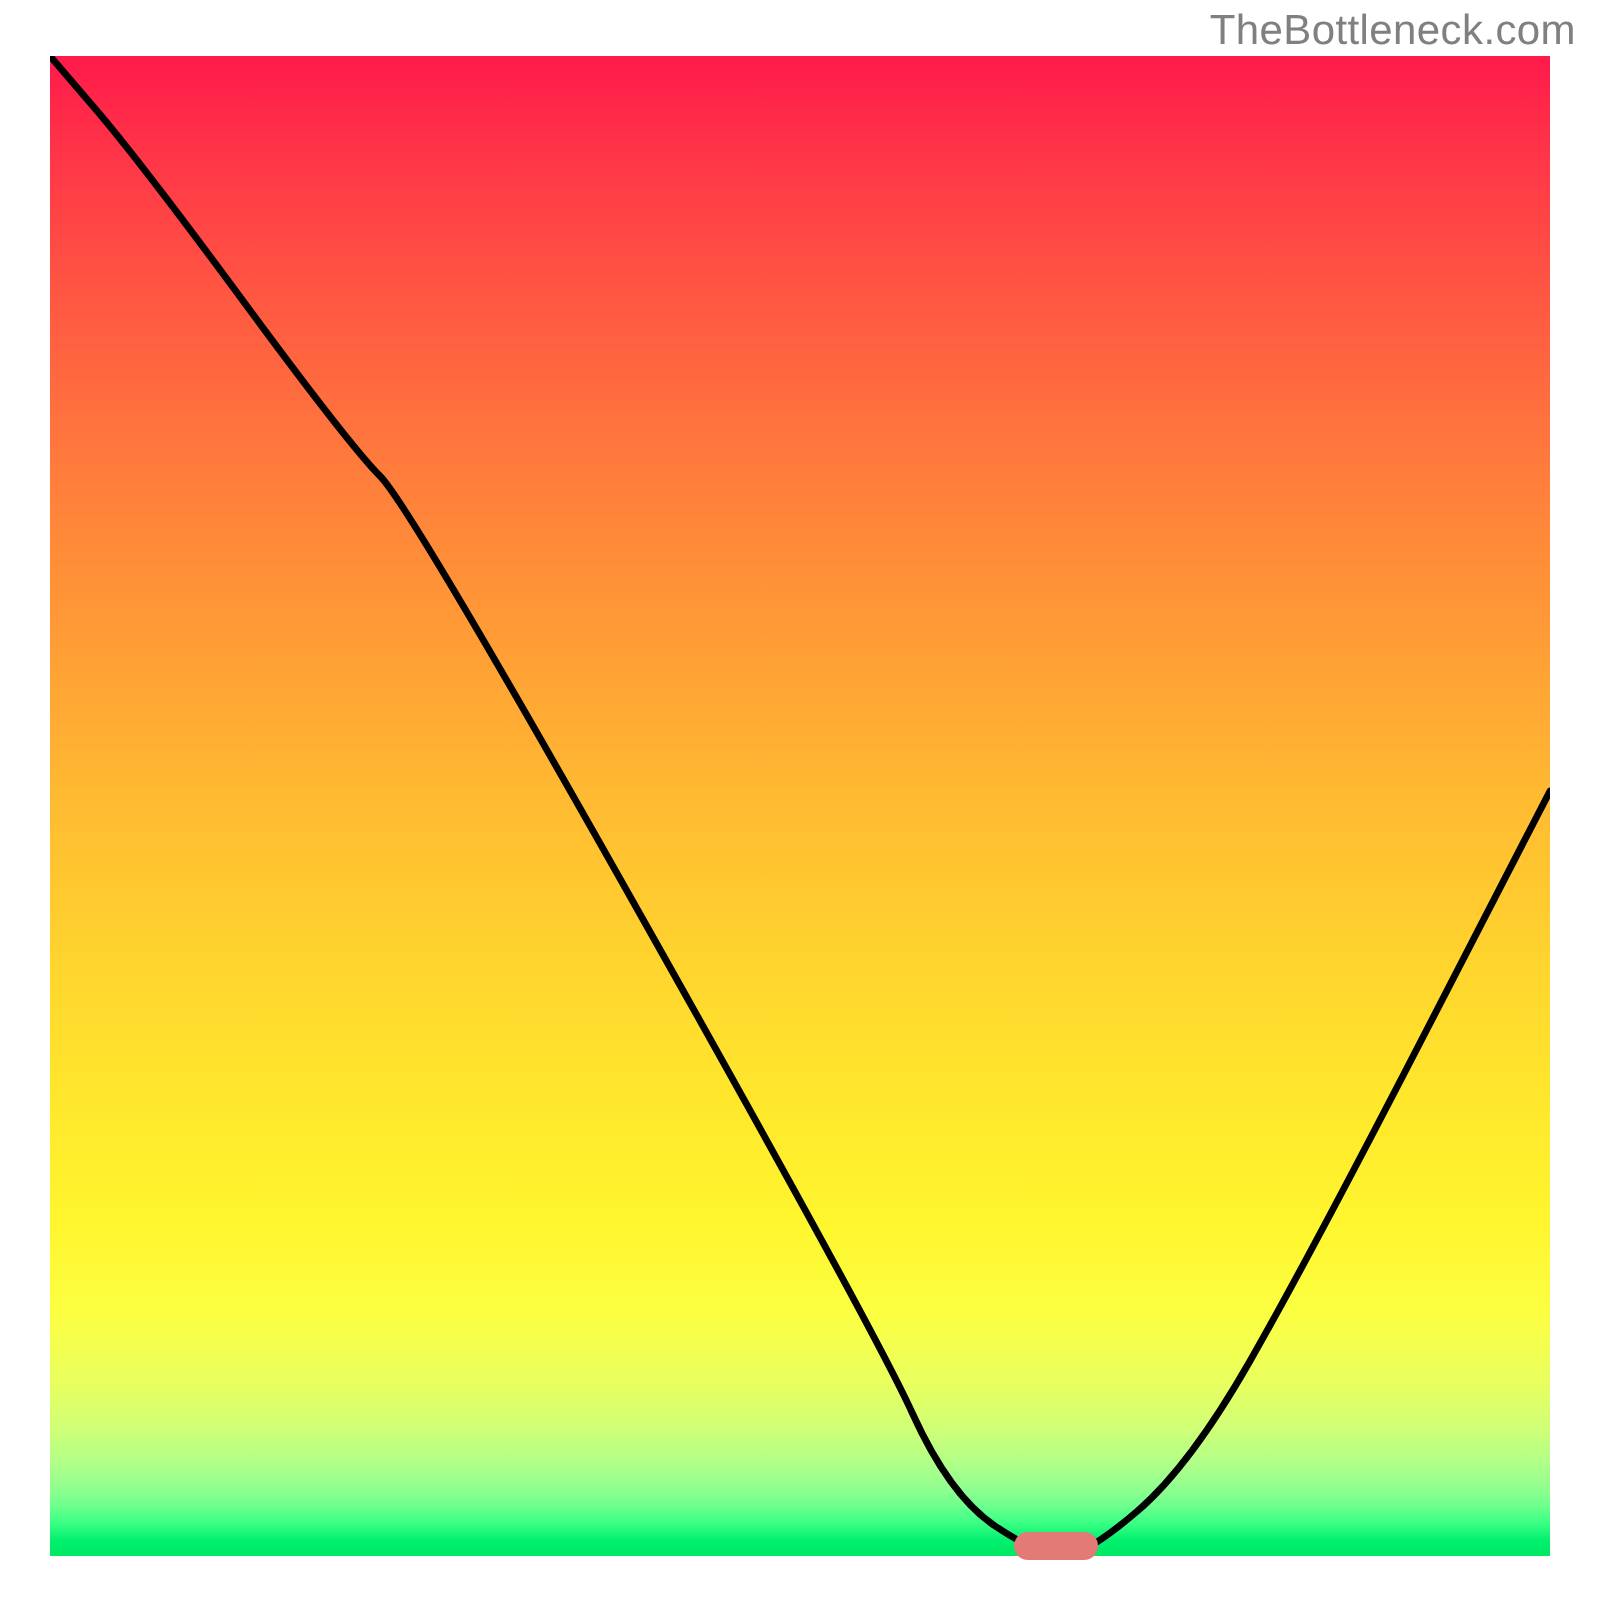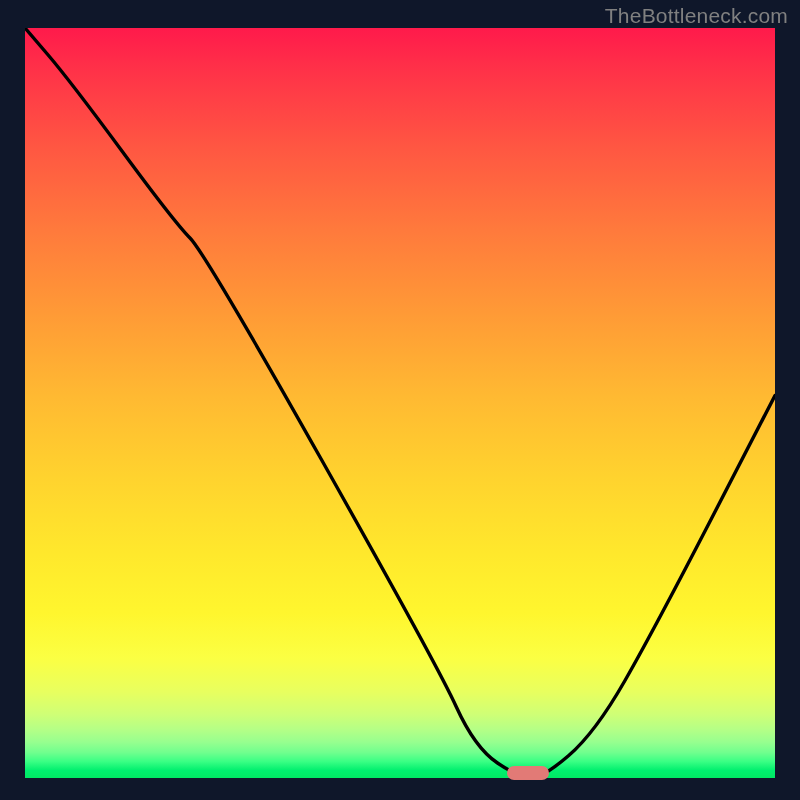--- a/index.html
+++ b/index.html
@@ -10,21 +10,21 @@
     background: #000;
     overflow: hidden;
     font-family: Arial, Helvetica, sans-serif;
   }
   .frame {
     position: absolute;
     left: 0;
     top: 0;
     width: 800px;
     height: 800px;
-    background: #0f172a;
+    background: #ffffff;
   }
   .watermark {
     position: absolute;
     top: 4px;
     right: 12px;
     color: #808080;
     font-size: 21px;
     font-weight: 400;
     letter-spacing: 0.2px;
     z-index: 10;

